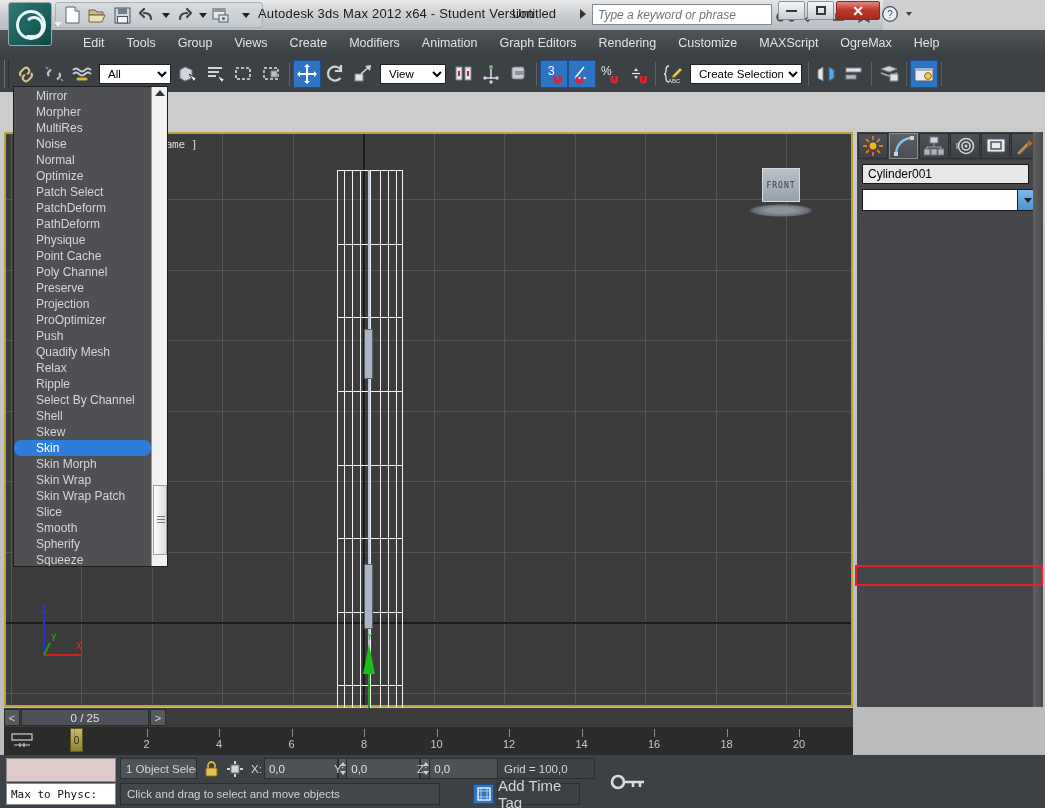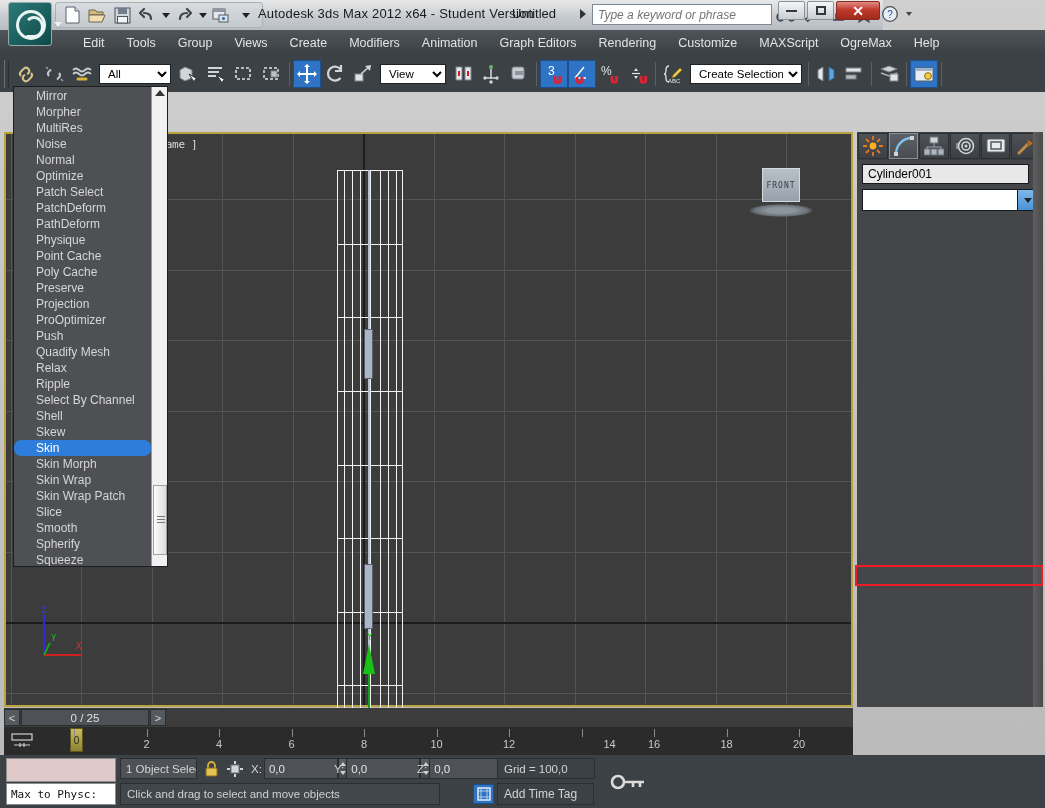--- a/index.html
+++ b/index.html
@@ -191,23 +191,23 @@
     align-items:center;justify-content:space-around; cursor:pointer;}
   .spin i { width:0;height:0;border-left:3px solid transparent;border-right:3px solid transparent;}
   .spin .up { border-bottom:4px solid #d0d0d0;}
   .spin .dn { border-top:4px solid #d0d0d0;}
   .gridinfo { position:absolute; left:497px; top:3px; width:98px; height:21px;
     background:#3c4145; border:1px solid #2b2e31; color:#d4d4d4; font-size:11.5px;
     display:flex;align-items:center; padding-left:6px;}
   .promptline { position:absolute; left:120px; top:28px; width:320px; height:22px;
     background:#42474b; border:1px solid #2b2e31; color:#cfcfcf; font-size:11.5px;
     display:flex;align-items:center; padding-left:6px;}
-  .addtag { position:absolute; left:497px; top:28px; width:97px; height:22px;
-    background:#3c4145; border:1px solid #2b2e31; color:#d4d4d4; font-size:12px;
-    display:flex;align-items:center; padding-left:6px;}
+  .addtag { position:absolute; left:497px; top:28px; width:83px; height:22px;
+    background:#3c4145; border:1px solid #2b2e31; color:#d4d4d4; font-size:15px;
+    display:flex;align-items:center; }
   svg { display:block; }
 </style>
 </head>
 <body>
 
 <div id="app">
 
   <div class="titlebar">
     <div class="appicon">
       <div class="swirl"></div>
@@ -646,21 +646,21 @@
         <div class="mitem">Morpher</div>
         <div class="mitem">MultiRes</div>
         <div class="mitem">Noise</div>
         <div class="mitem">Normal</div>
         <div class="mitem">Optimize</div>
         <div class="mitem">Patch Select</div>
         <div class="mitem">PatchDeform</div>
         <div class="mitem">PathDeform</div>
         <div class="mitem">Physique</div>
         <div class="mitem">Point Cache</div>
-        <div class="mitem">Poly Cache</div>
+        <div class="mitem">Poly Channel</div>
         <div class="mitem">Preserve</div>
         <div class="mitem">Projection</div>
         <div class="mitem">ProOptimizer</div>
         <div class="mitem">Push</div>
         <div class="mitem">Quadify Mesh</div>
         <div class="mitem">Relax</div>
         <div class="mitem">Ripple</div>
         <div class="mitem">Select By Channel</div>
         <div class="mitem">Shell</div>
         <div class="mitem">Skew</div>
@@ -703,21 +703,21 @@
       <div class="tlabel" style="left: 215px;">4</div>
       <div class="tick" style="left: 287.5px;"></div>
       <div class="tlabel" style="left: 287.5px;">6</div>
       <div class="tick" style="left: 360px;"></div>
       <div class="tlabel" style="left: 360px;">8</div>
       <div class="tick" style="left: 432.5px;"></div>
       <div class="tlabel" style="left: 432.5px;">10</div>
       <div class="tick" style="left: 505px;"></div>
       <div class="tlabel" style="left: 505px;">12</div>
       <div class="tick" style="left: 577.5px;"></div>
-      <div class="tlabel" style="left: 577.5px; margin-left: 28px;">14</div>
+      <div class="tlabel" style="left: 577.5px;">14</div>
       <div class="tick" style="left: 650px;"></div>
       <div class="tlabel" style="left: 650px; text-align: right;">16</div>
       <div class="tick" style="left: 722.5px;"></div>
       <div class="tlabel" style="left: 722.5px;">18</div>
       <div class="tick" style="left: 795px;"></div>
       <div class="tlabel" style="left: 795px;">20</div>
     </div>
 
   <div class="statusbar">
     <div class="mscriptbox"></div>

